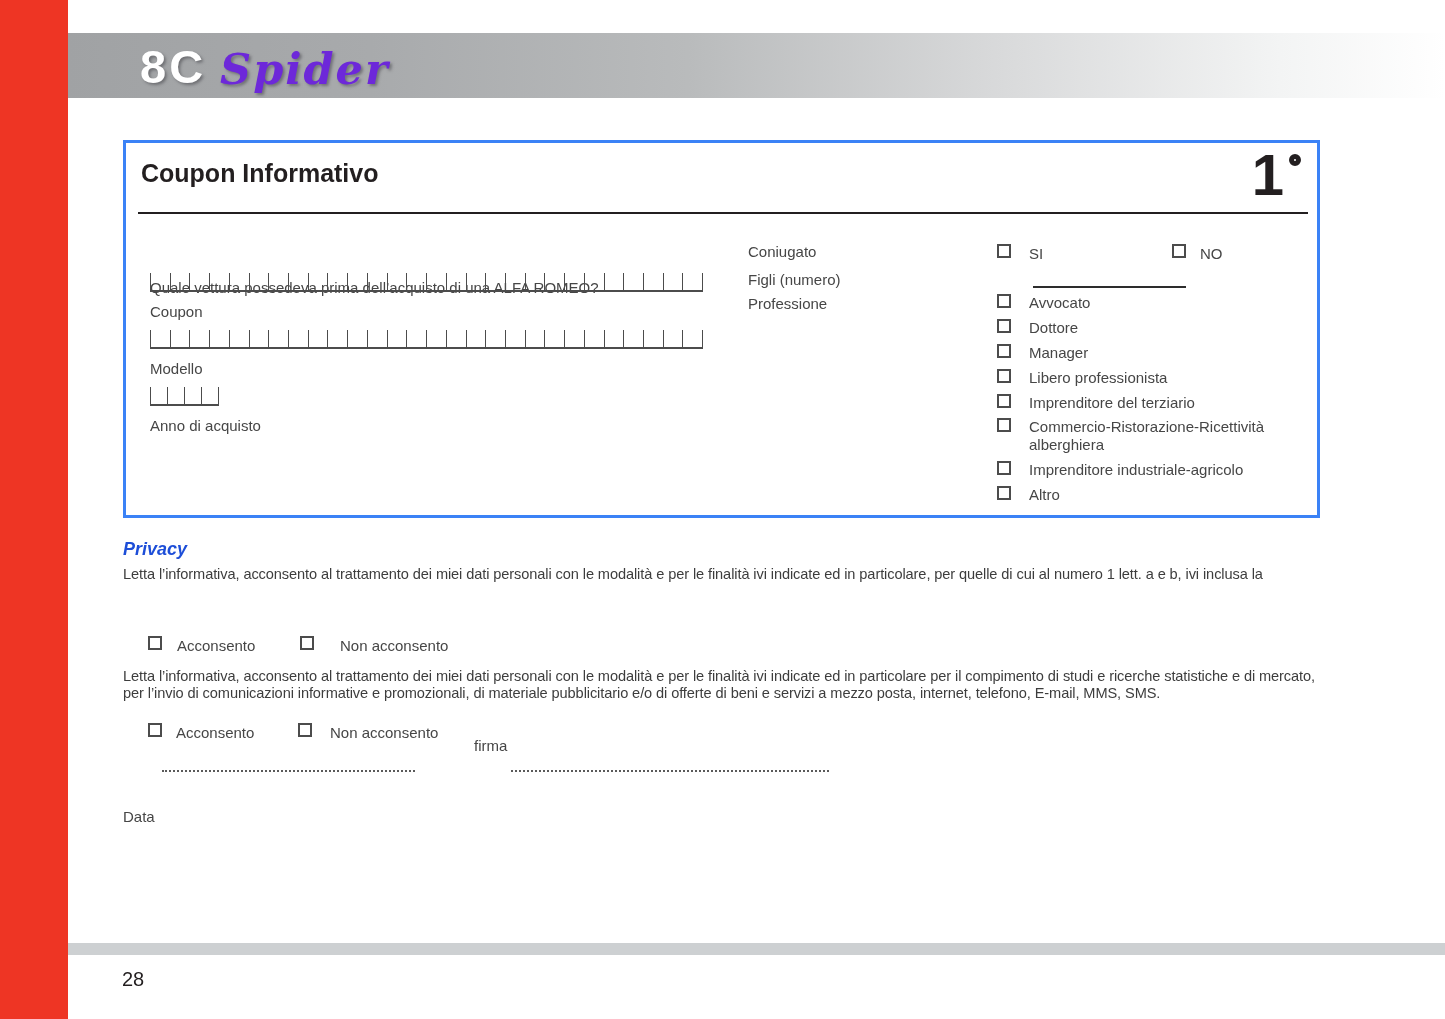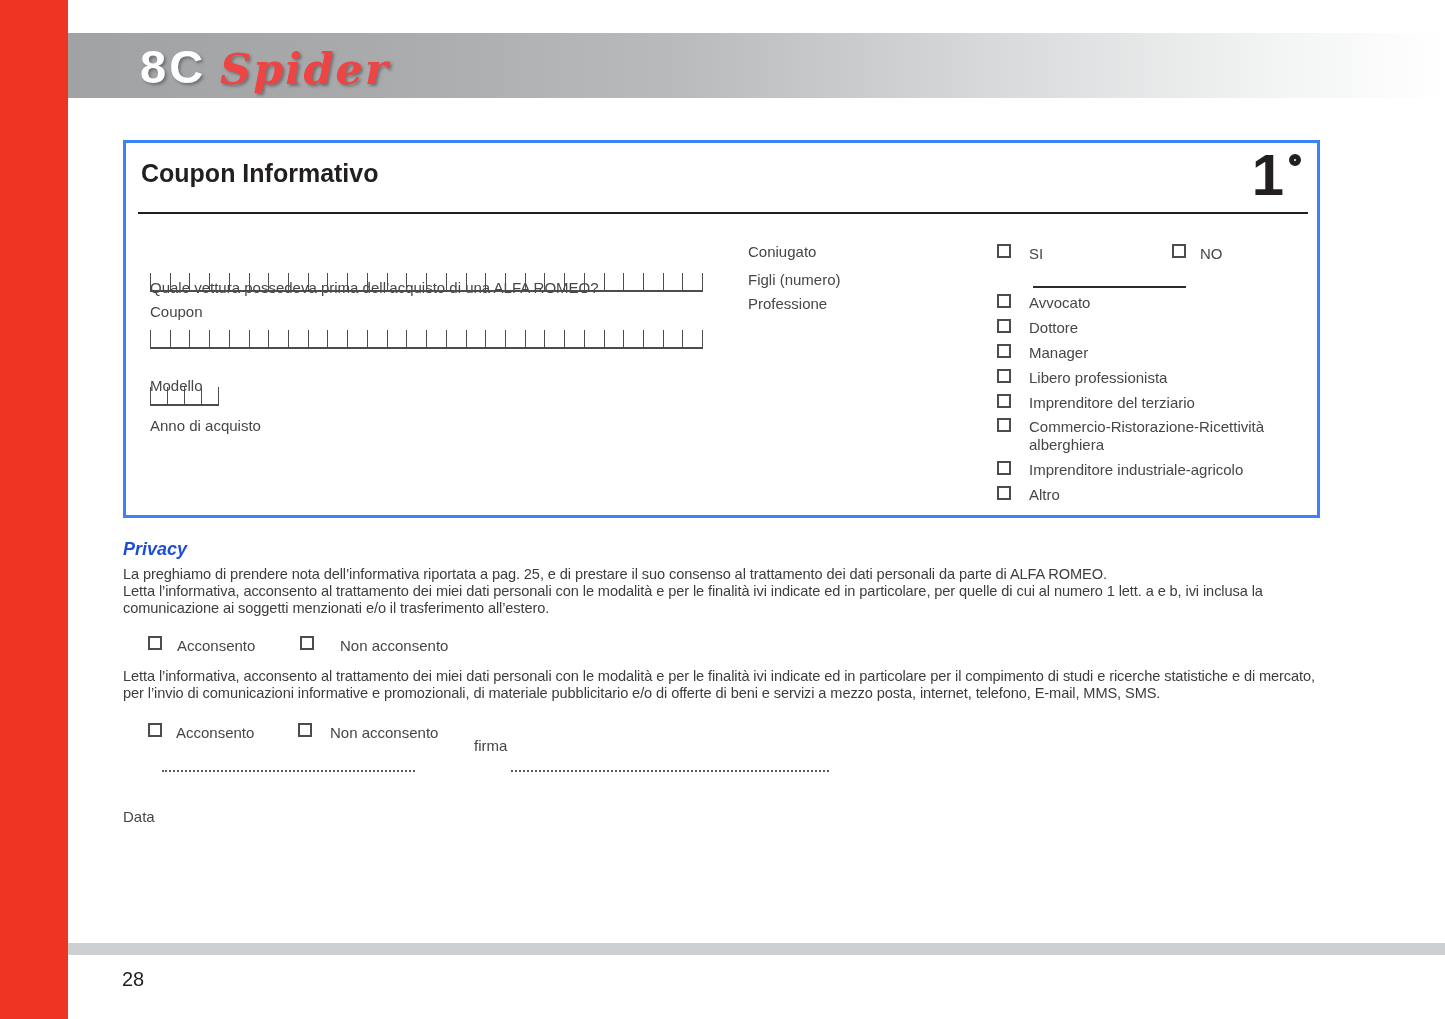--- a/index.html
+++ b/index.html
@@ -17,42 +17,42 @@
     position:absolute; left:68px; top:33px; width:1377px; height:65px;
     background:linear-gradient(90deg,#a0a2a4 0%,#a8aaac 22%,#b9bbbc 45%,#d9dadb 68%,#f3f4f4 88%,#ffffff 100%);
   }
   .logo { position:absolute; left:140px; top:38px; height:56px; display:flex; align-items:flex-end; }
   .logo-8c {
     font-size:47px; font-weight:bold; letter-spacing:3px; color:#ffffff;
     text-shadow:2px 2px 3px rgba(70,70,75,.55);
   }
   .logo-model {
     margin-left:14px; font-family:"DejaVu Serif", serif; font-style:italic; font-weight:bold;
-    font-size:43px; color:#ef4444; letter-spacing:2px;
+    font-size:43px; color:#6d28d9; letter-spacing:2px;
     text-shadow:2px 2px 3px rgba(70,70,75,.55);
   }
   
   .coupon-box { position:absolute; left:123px; top:140px; width:1197px; height:378px; border:3px solid #3b82f6; background:#fff; }
   .coupon-title { position:absolute; left:15px; top:16px; font-size:25px; font-weight:bold; color:#231f20; }
   .coupon-number { position:absolute; right:16px; top:6px; display:flex; align-items:flex-start; }
   .coupon-number .digit { font-size:58px; line-height:52px; font-weight:bold; color:#231f20; }
   .coupon-number .degree { width:12px; height:12px; border:5px solid #231f20; border-radius:50%; margin:5px 0 0 5px; }
   .title-rule { position:absolute; left:12px; top:69px; width:1170px; height:2px; background:#231f20; }
 
   .form-text { font-size:15px; color:#464646; }
   .question { position:absolute; left:24px; top:96px;margin-top:40px; }
 
   .comb { position:absolute; display:flex; height:19px; border-bottom:2px solid #4c4c4c; }
   .comb-cell { flex:1; border-left:1.5px solid #4c4c4c; }
   .comb-cell:last-child { border-right:1.5px solid #4c4c4c; }
   .comb-marca   { left:24px; top:130px; width:553px; }
   .comb-modello { left:24px; top:187px; width:553px; }
   .comb-anno    { left:24px; top:244px; width:69px; }
   .lbl-marca   { position:absolute; left:24px; top:160px; }
-  .lbl-modello { position:absolute; left:24px; top:217px;margin-top:17px; }
+  .lbl-modello { position:absolute; left:24px; top:217px; }
   .lbl-anno    { position:absolute; left:24px; top:274px; }
 
   .checkbox { display:inline-block; width:14px; height:14px; border:2px solid #4c4c4c; background:#fff; flex:none; }
 
   .lbl-coniugato   { position:absolute; left:622px; top:100px; }
   .cb-si  { position:absolute; left:871px; top:101px; }
   .lbl-si { position:absolute; left:903px; top:102px; }
   .cb-no  { position:absolute; left:1046px; top:101px; }
   .lbl-no { position:absolute; left:1074px; top:102px; }
   .lbl-figli { position:absolute; left:622px; top:128px; }
@@ -227,23 +227,21 @@
         <div class="prof-row">
           <span class="checkbox"></span>
           <span class="prof-label">Altro</span>
         </div>
       </div>
   </div>
 
   <div class="privacy-heading">Privacy</div>
 
   <div class="para para-1">
-      <div class="para-line">La preghiamo di prendere nota dell’informativa riportata a pag. 25, e di prestare il suo consenso al trattamento dei dati personali da parte di ALFA ROMEO.</div>
       <div class="para-line">Letta l’informativa, acconsento al trattamento dei miei dati personali con le modalità e per le finalità ivi indicate ed in particolare, per quelle di cui al numero 1 lett. a e b, ivi inclusa la</div>
-      <div class="para-line">comunicazione ai soggetti menzionati e/o il trasferimento all’estero.</div>
     </div>
 
   <span class="checkbox consent-cb1-1"></span>
   <span class="consent-lb1-1 form-text">Acconsento</span>
   <span class="checkbox consent-cb1-2"></span>
   <span class="consent-lb1-2 form-text">Non acconsento</span>
 
   <div class="para para-2">
       <div class="para-line">Letta l’informativa, acconsento al trattamento dei miei dati personali con le modalità e per le finalità ivi indicate ed in particolare per il compimento di studi e ricerche statistiche e di mercato,</div>
       <div class="para-line">per l’invio di comunicazioni informative e promozionali, di materiale pubblicitario e/o di offerte di beni e servizi a mezzo posta, internet, telefono, E-mail, MMS, SMS.</div>

